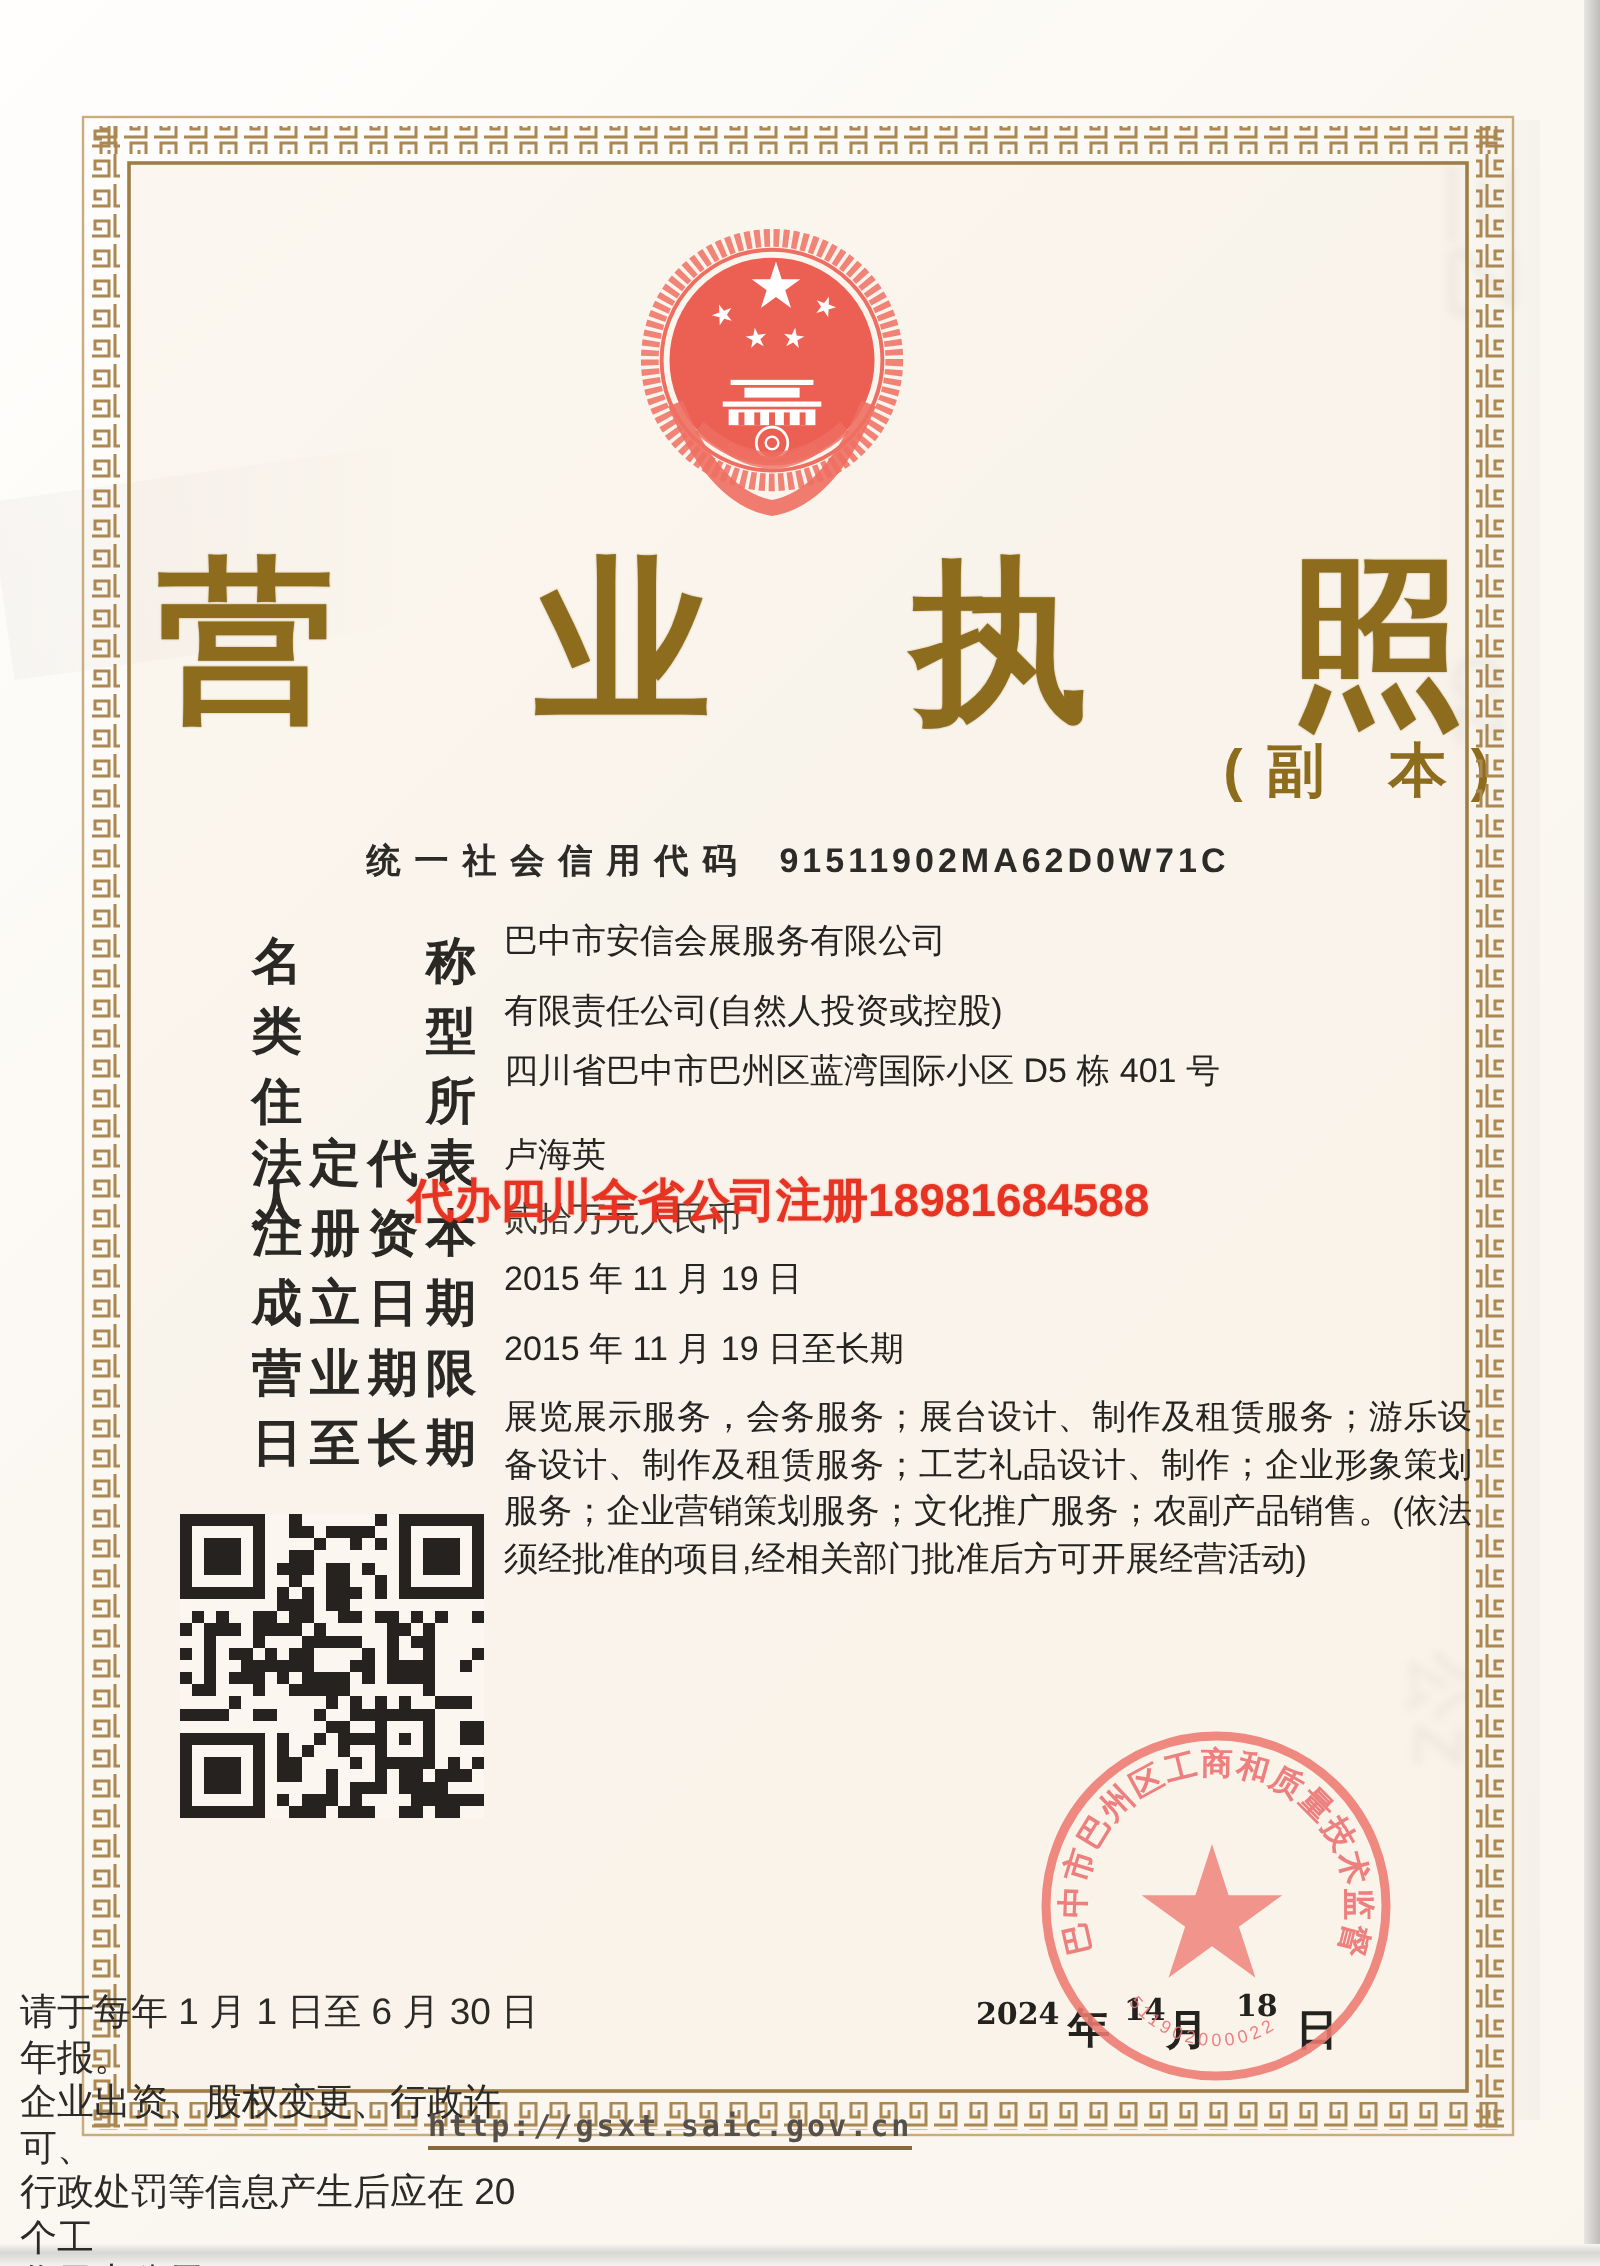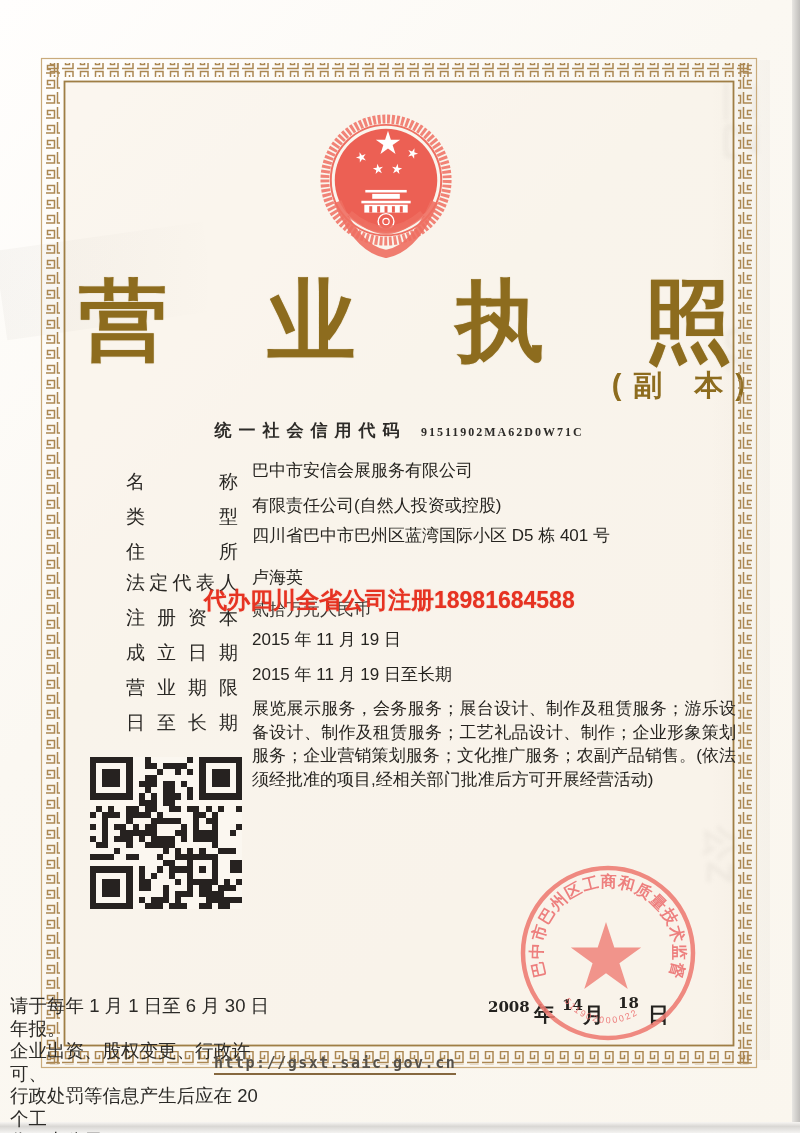--- a/index.html
+++ b/index.html
@@ -25,25 +25,25 @@
 
   
   .title { position:absolute; left:41px; right:43px; top:262px; text-align:center;
     font-size:88px; font-weight:bold; color:#8d6c1e; letter-spacing:38px; text-indent:38px;
     text-shadow:0 0 1px rgba(141,108,30,.6); white-space:nowrap; }
   .subtitle { position:absolute; left:41px; right:43px; top:366px; text-align:right;
     font-size:29px; font-weight:bold; color:#8d6c1e; letter-spacing:12px; text-indent:12px; }
   .credit-row { position:absolute; left:64px; right:66px; top:419px; text-align:center;
     color:#2d2b28; white-space:nowrap; }
   .credit-label { font-size:17px; font-weight:bold; letter-spacing:7px; }
-  .credit-code { font-size:12px; font-family:Liberation Serif, serif;
+  .credit-code { font-size:17px; font-family:Liberation Sans, sans-serif;
     letter-spacing:2px; margin-left:10px; font-weight:600; }
 
   
-  .flabel { position:absolute; left:126px; width:112px; font-size:19px; font-weight:normal;
+  .flabel { position:absolute; left:126px; width:112px; font-size:25px; font-weight:bold;
     color:#2a2825; text-align:justify; text-align-last:justify; line-height:21px; }
   .fvalue { position:absolute; left:252px; font-size:17px; font-weight:normal; color:#262420;
     line-height:23.5px; white-space:nowrap; }
   .fvalue.wrap { white-space:normal; width:484px; text-align:justify; }
 
   .watermark { position:absolute; left:204px; top:585px; font-size:23px; font-weight:bold;
     color:#e63322; white-space:nowrap; z-index:6; letter-spacing:0px;
     text-shadow:0 0 1px rgba(230,51,34,.55); }
 
   .registry-label { position:absolute; left:366px; top:931px; font-size:20px; font-weight:600;
@@ -373,21 +373,21 @@
       <rect x="19" y="1" width="5" height="5" fill="#fbf7f0"></rect>
       <rect x="20" y="2" width="3" height="3" fill="#262220"></rect>
       <rect x="0" y="18" width="7" height="7" fill="#262220"></rect>
       <rect x="1" y="19" width="5" height="5" fill="#fbf7f0"></rect>
       <rect x="2" y="20" width="3" height="3" fill="#262220"></rect>
       <rect x="16" y="16" width="5" height="5" fill="#262220"></rect>
       <rect x="17" y="17" width="3" height="3" fill="#fbf7f0"></rect>
       <rect x="18" y="18" width="1" height="1" fill="#262220"></rect>
     </svg>
 
-  <span class="date-part d-num" style="left:488px;top:998px">2008</span>
+  <span class="date-part d-num" style="left:488px;top:998px">2024</span>
   <span class="date-part d-cjk" style="left:534px;top:1000px">年</span>
   <span class="date-part d-num" style="left:562px;top:996px">14</span>
   <span class="date-part d-cjk" style="left:583px;top:1001px">月</span>
   <span class="date-part d-num" style="left:618px;top:994px">18</span>
   <span class="date-part d-cjk" style="left:648px;top:1001px">日</span>
 
   <svg class="abs" viewBox="0 0 180 180" width="180" height="180" style="left:518px;top:863px;z-index:4;opacity:.88" aria-hidden="true">
     <defs>
       <path id="sealArc" d="M 28 112.6 A 66 66 0 1 1 152 112.6" fill="none"></path>
       <path id="sealArcBottom" d="M 40 128 A 55 55 0 0 0 140 128" fill="none"></path>

